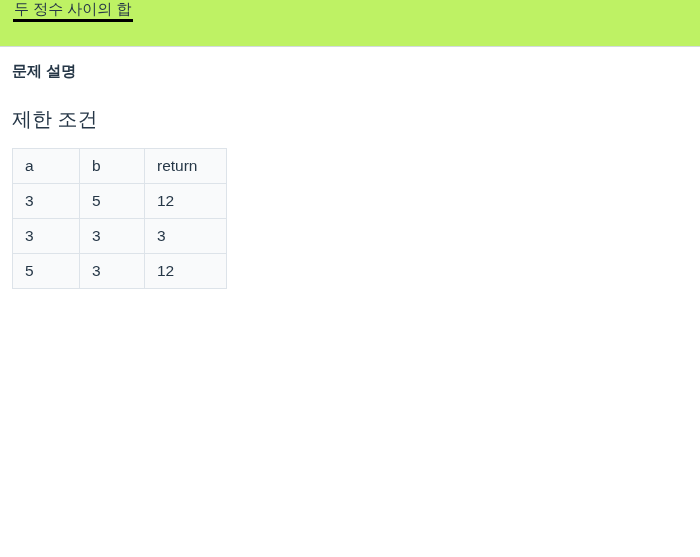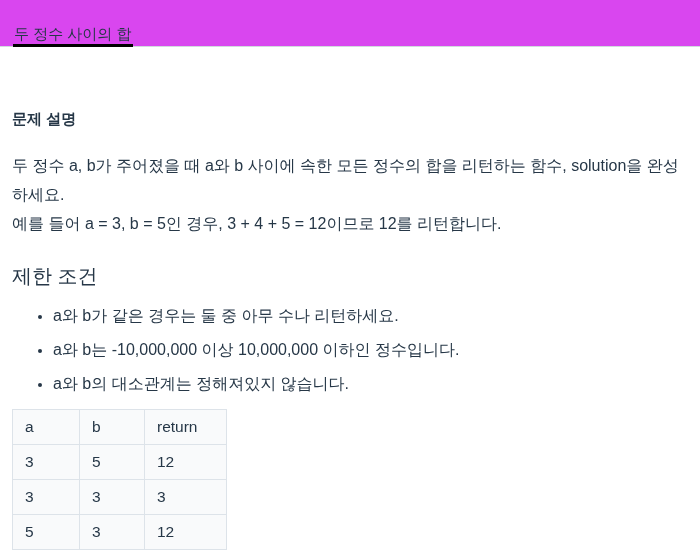--- a/index.html
+++ b/index.html
@@ -7,38 +7,38 @@
     margin: 0; padding: 0;
     width: 700px; height: 557px;
     background: #ffffff;
     font-family: "Liberation Sans", "DejaVu Sans", sans-serif;
     color: #263747;
     overflow: hidden;
   }
   
   .tabbar {
     height: 47px;
-    background: #d946ef;
+    background: #bef264;
     border-bottom: 1px solid #d2dade;
     display: flex;
-    align-items: flex-end;
+    align-items: flex-start;
     padding-left: 13px;
   }
   .tab {
     display: flex;
     align-items: center;
     font-size: 15px;
     color: #263747;
     border-bottom: 3px solid #000000;
     margin-bottom: -1px;
     padding: 0 1px;
     cursor: pointer;
   }
   
-  main { padding: 15px 12px 0 12px; margin-top: 48px; }
+  main { padding: 15px 12px 0 12px; }
   .desc-heading {
     margin: 0 0 22px 0;
     font-size: 15px;
     font-weight: 700;
     color: #263747;
   }
   .desc p {
     margin: 0;
     font-size: 16px;
     line-height: 29px;
@@ -87,32 +87,23 @@
 
 <header class="tabbar">
   <div class="tab">
     <span>두 정수 사이의 합</span>
   </div>
 </header>
 
 <main>
   <h5 class="desc-heading">문제 설명</h5>
 
-  <div class="desc">
-    <p>두 정수 a, b가 주어졌을 때 a와 b 사이에 속한 모든 정수의 합을 리턴하는 함수, solution을 완성하세요.</p>
-    <p>예를 들어 a = 3, b = 5인 경우, 3 + 4 + 5 = 12이므로 12를 리턴합니다.</p>
-  </div>
 
   <h6 class="sub-heading">제한 조건</h6>
 
-  <ul class="constraints">
-    <li>a와 b가 같은 경우는 둘 중 아무 수나 리턴하세요.</li>
-    <li>a와 b는 -10,000,000 이상 10,000,000 이하인 정수입니다.</li>
-    <li>a와 b의 대소관계는 정해져있지 않습니다.</li>
-  </ul>
 
 
   <table class="examples">
     <thead>
       <tr>
         <th class="col-a">a</th>
         <th class="col-b">b</th>
         <th class="col-return">return</th>
       </tr>
     </thead>

